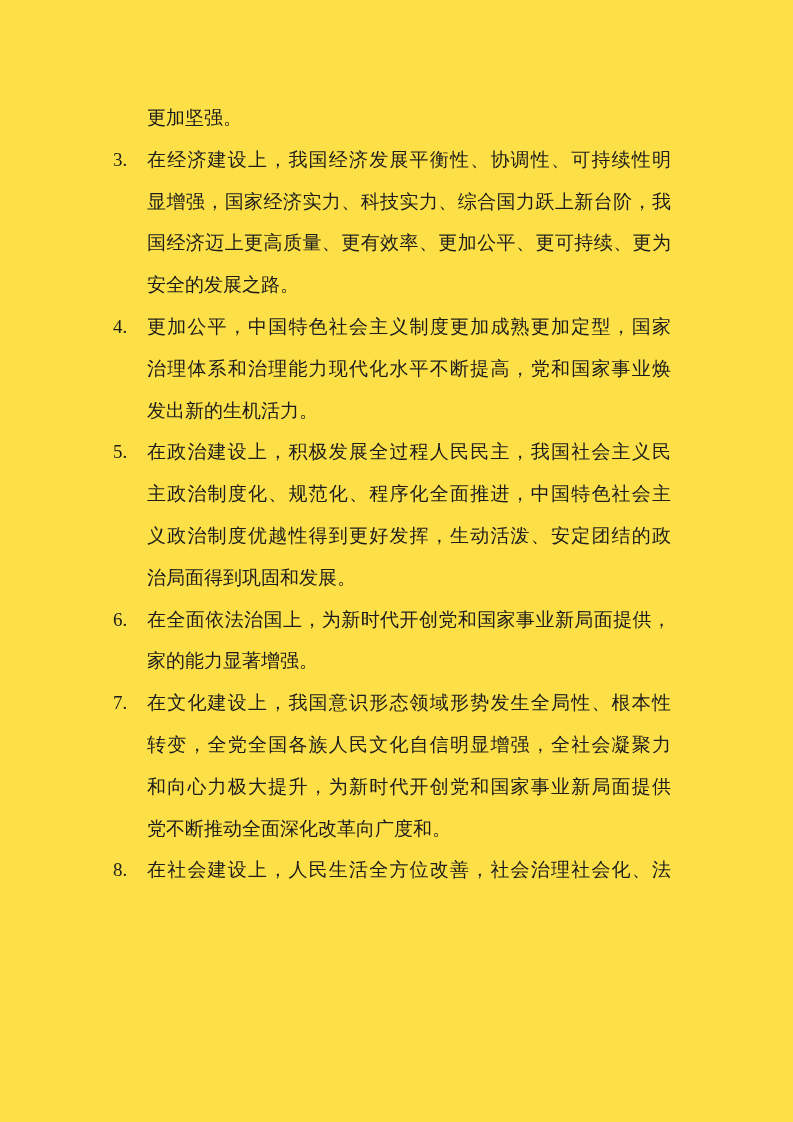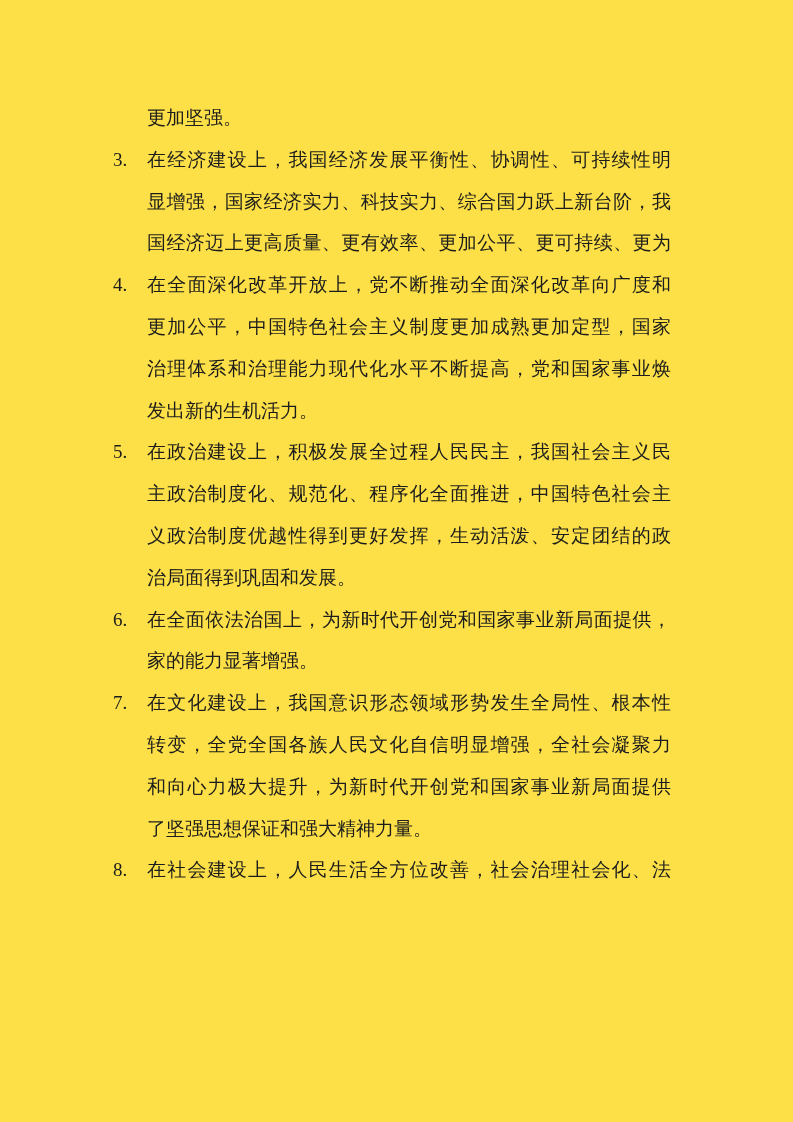--- a/index.html
+++ b/index.html
@@ -42,24 +42,24 @@
 <div class="page" style="background: #fde047; color: rgb(28, 28, 28);">
   <div class="content" id="content">
       <div class="para">
         <div class="line end">更加坚强。</div>
       </div>
       <div class="para">
         <span class="num">3.</span>
         <div class="line">在经济建设上，我国经济发展平衡性、协调性、可持续性明</div>
         <div class="line">显增强，国家经济实力、科技实力、综合国力跃上新台阶，我</div>
         <div class="line">国经济迈上更高质量、更有效率、更加公平、更可持续、更为</div>
+        <div class="line end">安全的发展之路。</div>
       </div>
       <div class="para">
         <span class="num">4.</span>
-        <div class="line">在全面深化改革开放上，党不断推动全面深化改革向广度和</div>
         <div class="line">更加公平，中国特色社会主义制度更加成熟更加定型，国家</div>
         <div class="line">治理体系和治理能力现代化水平不断提高，党和国家事业焕</div>
         <div class="line end">发出新的生机活力。</div>
       </div>
       <div class="para">
         <span class="num">5.</span>
         <div class="line">在政治建设上，积极发展全过程人民民主，我国社会主义民</div>
         <div class="line">主政治制度化、规范化、程序化全面推进，中国特色社会主</div>
         <div class="line">义政治制度优越性得到更好发挥，生动活泼、安定团结的政</div>
         <div class="line end">治局面得到巩固和发展。</div>
@@ -67,20 +67,20 @@
       <div class="para">
         <span class="num">6.</span>
         <div class="line">在全面依法治国上，为新时代开创党和国家事业新局面提供，</div>
         <div class="line end">家的能力显著增强。</div>
       </div>
       <div class="para">
         <span class="num">7.</span>
         <div class="line">在文化建设上，我国意识形态领域形势发生全局性、根本性</div>
         <div class="line">转变，全党全国各族人民文化自信明显增强，全社会凝聚力</div>
         <div class="line">和向心力极大提升，为新时代开创党和国家事业新局面提供</div>
-        <div class="line end">了坚强思想保证和强大精神力量。</div>
+        <div class="line end">党不断推动全面深化改革向广度和。</div>
       </div>
       <div class="para">
         <span class="num">8.</span>
         <div class="line">在社会建设上，人民生活全方位改善，社会治理社会化、法</div>
       </div>
     </div>
 </div>
 
 </body></html>

